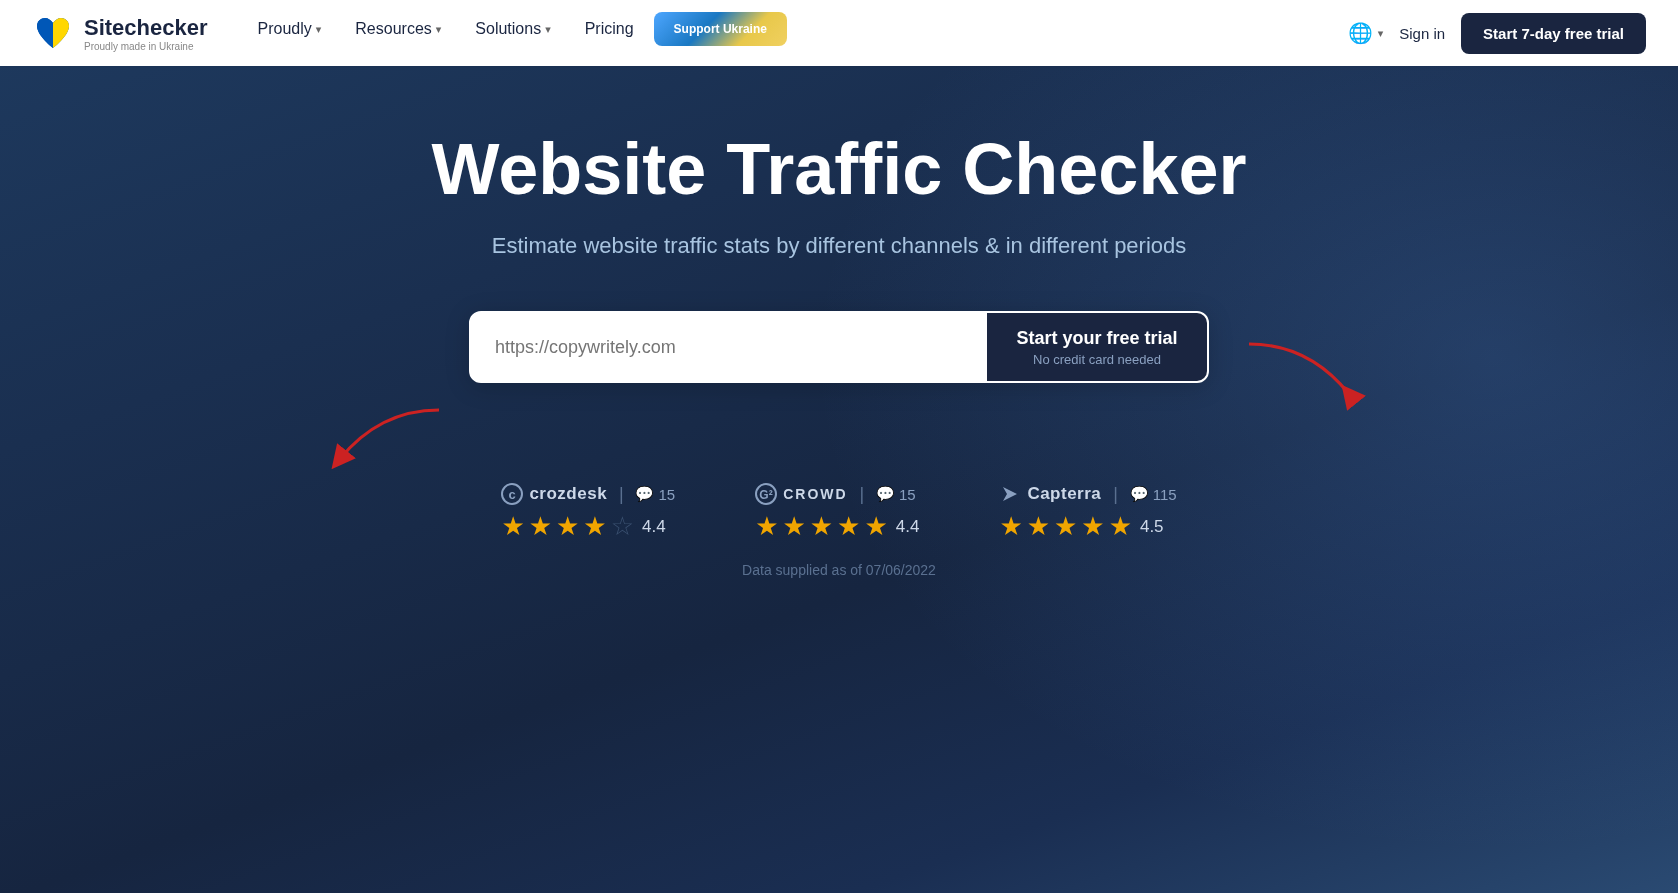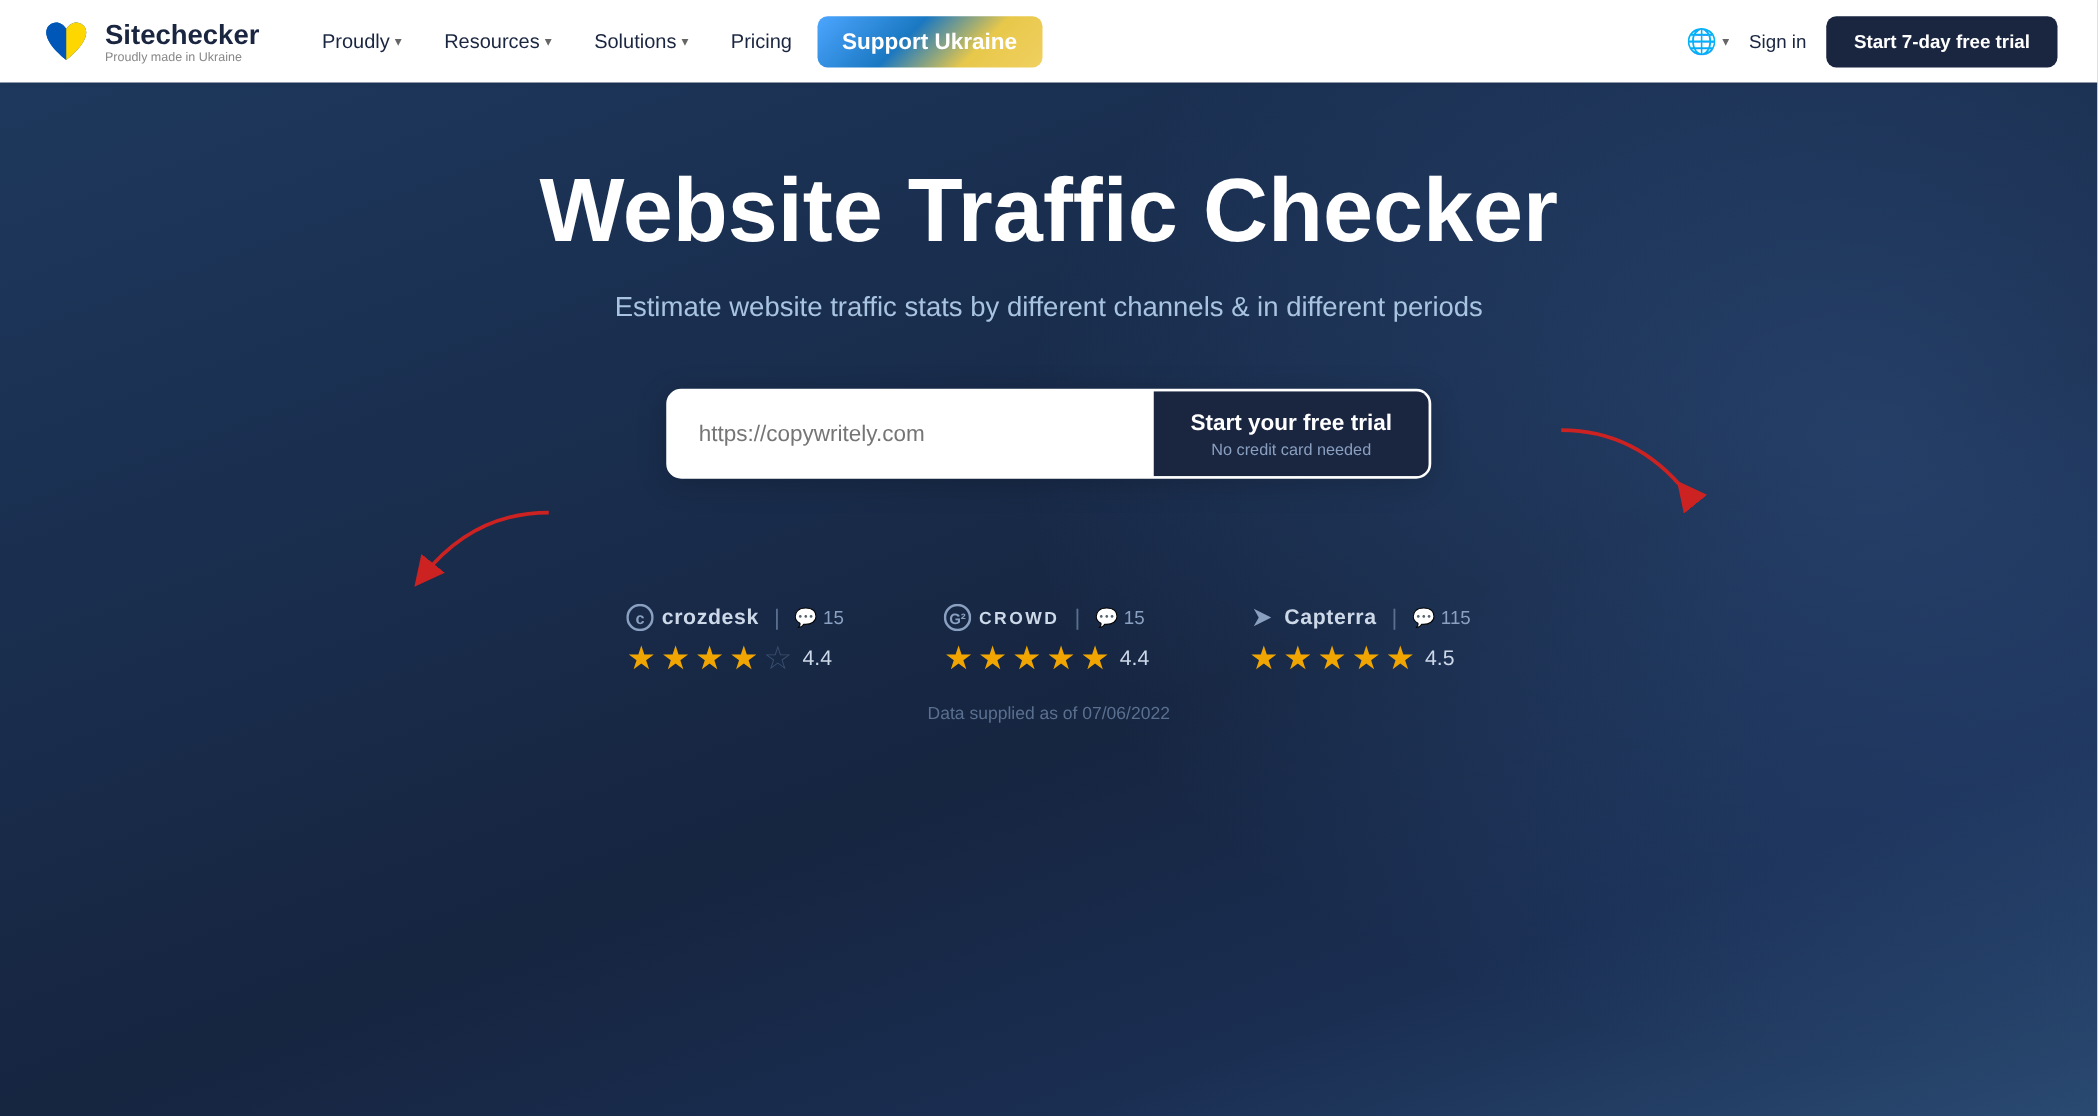--- a/index.html
+++ b/index.html
@@ -7,40 +7,40 @@
 
     
     .navbar {
       position: fixed; top: 0; left: 0; right: 0; height: 66px;
       background: #fff;
       display: flex; align-items: center; justify-content: space-between;
       padding: 0 32px;
       z-index: 100;
       box-shadow: 0 1px 4px rgba(0,0,0,0.08);
     }
-    .navbar-left { display: flex; align-items: flex-end; gap: 36px; }
+    .navbar-left { display: flex; align-items: flex-start; gap: 36px; }
     .logo { display: flex; align-items: center; gap: 10px; text-decoration: none; }
     .logo-icon { width: 42px; height: 42px; }
     .logo-text { display: flex; flex-direction: column; }
     .logo-name { font-size: 22px; font-weight: 700; color: #1a2540; }
     .logo-tagline { font-size: 10px; color: #888; }
     .nav-links { display: flex; align-items: center; gap: 6px; }
     .nav-item {
       display: flex; align-items: center; gap: 4px;
       padding: 8px 14px;
       font-size: 16px; font-weight: 500; color: #1a2540;
       cursor: pointer; border-radius: 4px;
       white-space: nowrap;
     }
     .nav-item .chevron { font-size: 11px; color: #666; }
     .support-ukraine-btn {
       background: linear-gradient(135deg, #4da6ff 0%, #1a78c2 40%, #e8c84a 70%, #f0d060 100%);
       border: none; border-radius: 8px;
       padding: 10px 20px;
-      font-size: 18px; font-weight: 700; color: #fff;
+      font-size: 12px; font-weight: 700; color: #fff;
       cursor: pointer; white-space: nowrap;
     }
     .navbar-right { display: flex; align-items: center; gap: 16px; }
     .lang-btn {
       display: flex; align-items: center; gap: 4px;
       background: none; border: none; cursor: pointer;
       font-size: 15px; color: #1a2540;
     }
     .globe-icon { font-size: 20px; }
     .signin-btn {
@@ -86,21 +86,21 @@
     }
 
     
     .search-bar-wrap {
       position: relative; z-index: 2;
       display: flex; align-items: stretch;
       background: #fff;
       border-radius: 12px;
       border: 2px solid #fff;
       overflow: hidden;
-      width: 612px;
+      width: 740px;
       height: 72px;
       box-shadow: 0 4px 24px rgba(0,0,0,0.18);
     }
     .search-input {
       flex: 1;
       border: none; outline: none;
       font-size: 18px; color: #1a2540;
       padding: 0 24px;
       background: transparent;
     }

